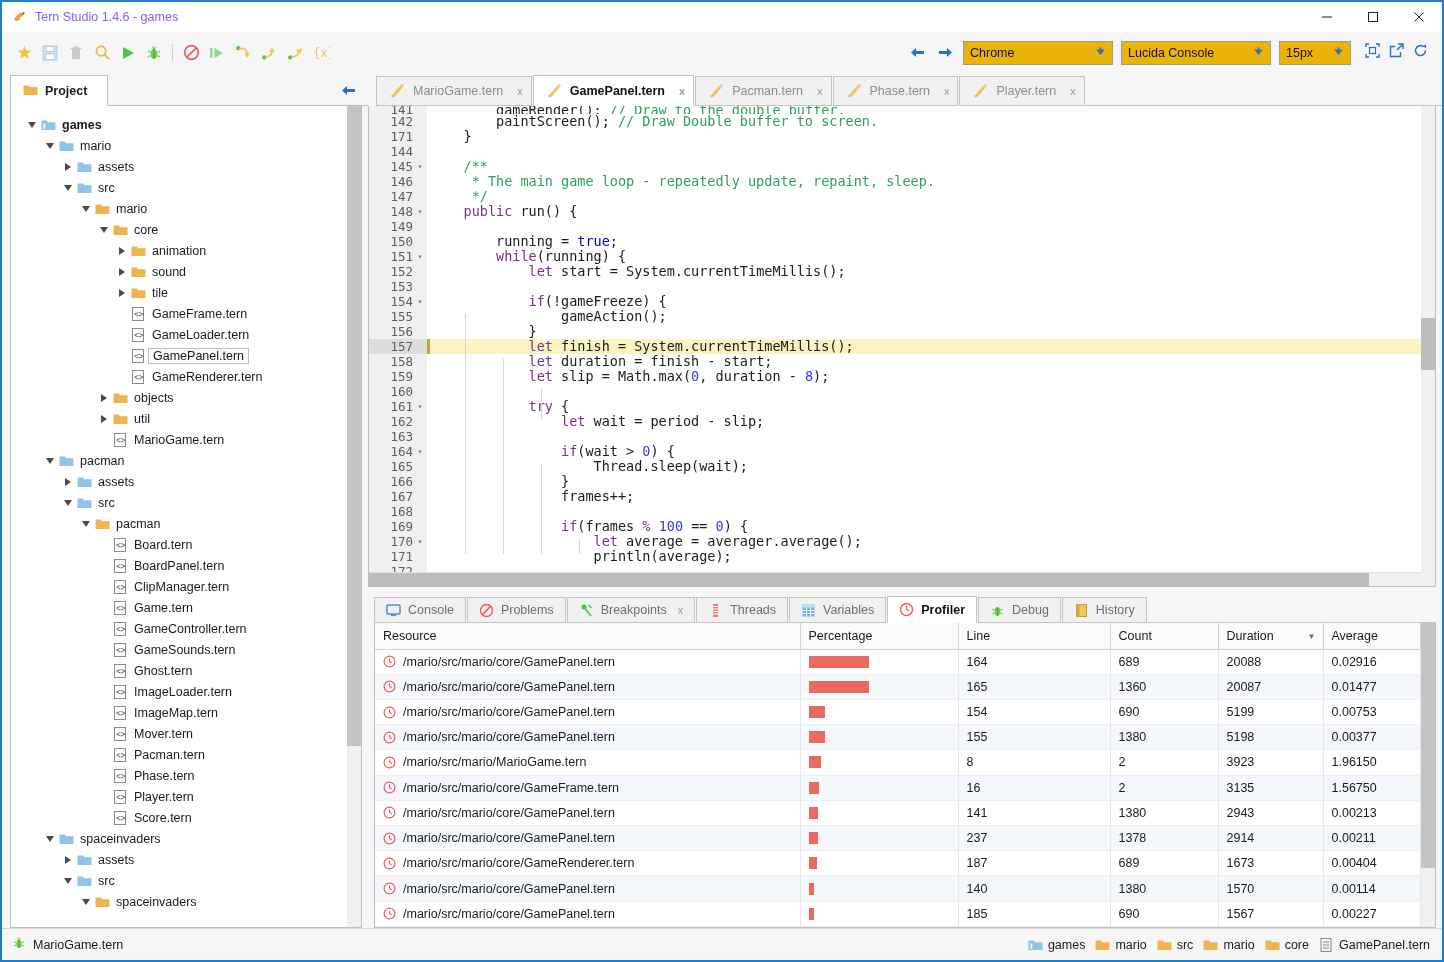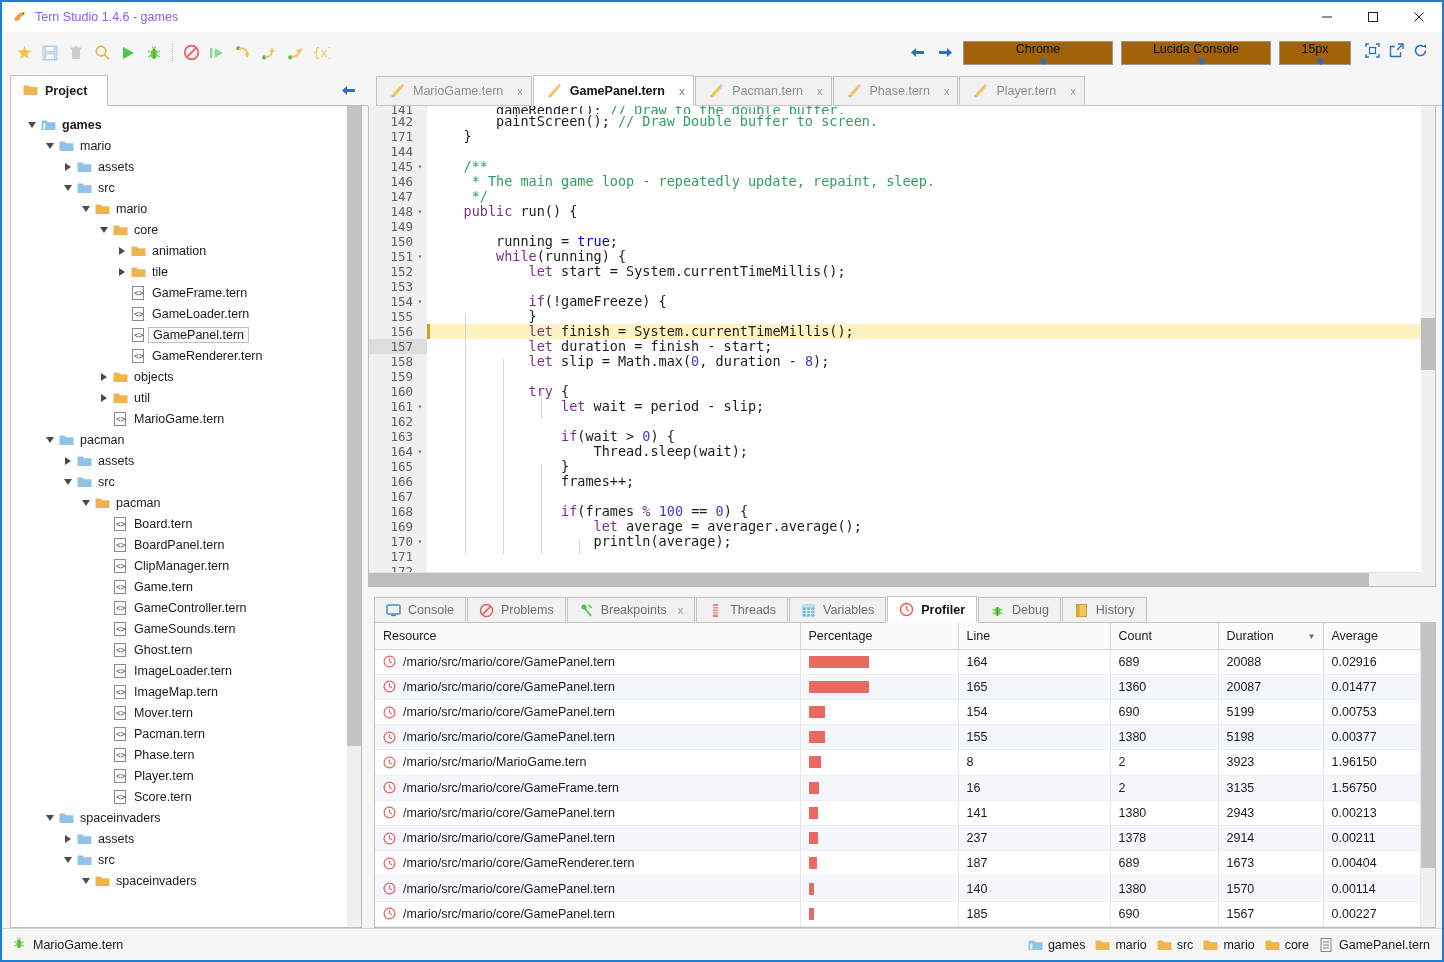--- a/index.html
+++ b/index.html
@@ -42,23 +42,23 @@
     border-bottom: 0px;
   }
   .tb-left { display: flex; align-items: center; padding-left: 10px; gap: 2px; }
   .tb-icon {
     width: 24px; height: 26px; display: flex; align-items: center; justify-content: center;
   }
   .tb-sep { width: 1px; height: 17px; border-left: 1px dotted #b0b0b0; margin: 0 4px; }
   .tb-right { margin-left: auto; display: flex; align-items: center; padding-right: 14px; gap: 8px; }
   .nav-arrow { width: 20px; height: 22px; display: flex; align-items: center; justify-content: center; }
   .combo {
-    height: 24px; background: #a16207; border: 1px solid #9a9a9a;
+    height: 24px; background: #eab308; border: 1px solid #9a9a9a;
     display: flex; align-items: center; padding: 0 6px;
-    font-size: 12.5px; color: #111; position: relative; flex-direction: column;
+    font-size: 12.5px; color: #111; position: relative;
   }
   .combo .cval { flex: 1 1 auto; white-space: nowrap; }
   .combo .carrow { margin-left: 10px; color: #2a6fc4; font-size: 10px; }
   .combo.c1 { width: 150px; }
   .combo.c2 { width: 150px; }
   .combo.c3 { width: 72px; }
   .tb-right-icons { display: flex; align-items: center; gap: 9px; margin-left: 6px; }
 
   
   .tabrow { height: 33px; flex: 0 0 33px; display: flex; align-items: flex-end; background: #f6f6f6; }
@@ -593,20 +593,33 @@
                 <svg width="10" height="10" viewBox="0 0 10 10">
                   <polygon points="2,1 8,5 2,9" fill="#4a4a4a"></polygon>
                 </svg>
               </span>
               <span class="ticon">
                 <svg width="15" height="14" viewBox="0 0 15 14">
                   <path d="M0.5 2.5 h5.2 l1.4 1.7 h7.4 v7.8 h-14 z" fill="#eeb44f"></path>
                 </svg>
               </span>
               <span class="tlabel">animation</span>
+            </div>
+            <div class="trow" style="padding-left: 104px;">
+              <span class="tw">
+                <svg width="10" height="10" viewBox="0 0 10 10">
+                  <polygon points="2,1 8,5 2,9" fill="#4a4a4a"></polygon>
+                </svg>
+              </span>
+              <span class="ticon">
+                <svg width="15" height="14" viewBox="0 0 15 14">
+                  <path d="M0.5 2.5 h5.2 l1.4 1.7 h7.4 v7.8 h-14 z" fill="#eeb44f"></path>
+                </svg>
+              </span>
+              <span class="tlabel">sound</span>
             </div>
             <div class="trow" style="padding-left: 104px;">
               <span class="tw">
                 <svg width="10" height="10" viewBox="0 0 10 10">
                   <polygon points="2,1 8,5 2,9" fill="#4a4a4a"></polygon>
                 </svg>
               </span>
               <span class="ticon">
                 <svg width="15" height="14" viewBox="0 0 15 14">
                   <path d="M0.5 2.5 h5.2 l1.4 1.7 h7.4 v7.8 h-14 z" fill="#eeb44f"></path>
@@ -995,20 +1008,21 @@
                 <div class="cline">    <span class="cmt">/**</span></div>
                 <div class="cline">     <span class="cmt">* The main game loop - repeatedly update, repaint, sleep.</span></div>
                 <div class="cline">     <span class="cmt">*/</span></div>
                 <div class="cline">    <span class="kw">public</span> run() {</div>
                 <div class="cline"></div>
                 <div class="cline">        running = <span class="kw2">true</span>;</div>
                 <div class="cline">        <span class="kw">while</span>(running) {</div>
                 <div class="cline">            <span class="kw">let</span> start = System.currentTimeMillis();</div>
                 <div class="cline"></div>
                 <div class="cline">            <span class="kw">if</span>(!gameFreeze) {</div>
+                <div class="cline">                gameAction();</div>
                 <div class="cline">            }</div>
                 <div class="cline hl">            <span class="kw">let</span> finish = System.currentTimeMillis();<span class="marker"></span></div>
                 <div class="cline">            <span class="kw">let</span> duration = finish - start;</div>
                 <div class="cline">            <span class="kw">let</span> slip = Math.max(<span class="num">0</span>, duration - <span class="num">8</span>);</div>
                 <div class="cline"></div>
                 <div class="cline">            <span class="kw">try</span> {</div>
                 <div class="cline">                <span class="kw">let</span> wait = period - slip;</div>
                 <div class="cline"></div>
                 <div class="cline">                <span class="kw">if</span>(wait &gt; <span class="num">0</span>) {</div>
                 <div class="cline">                    Thread.sleep(wait);</div>

